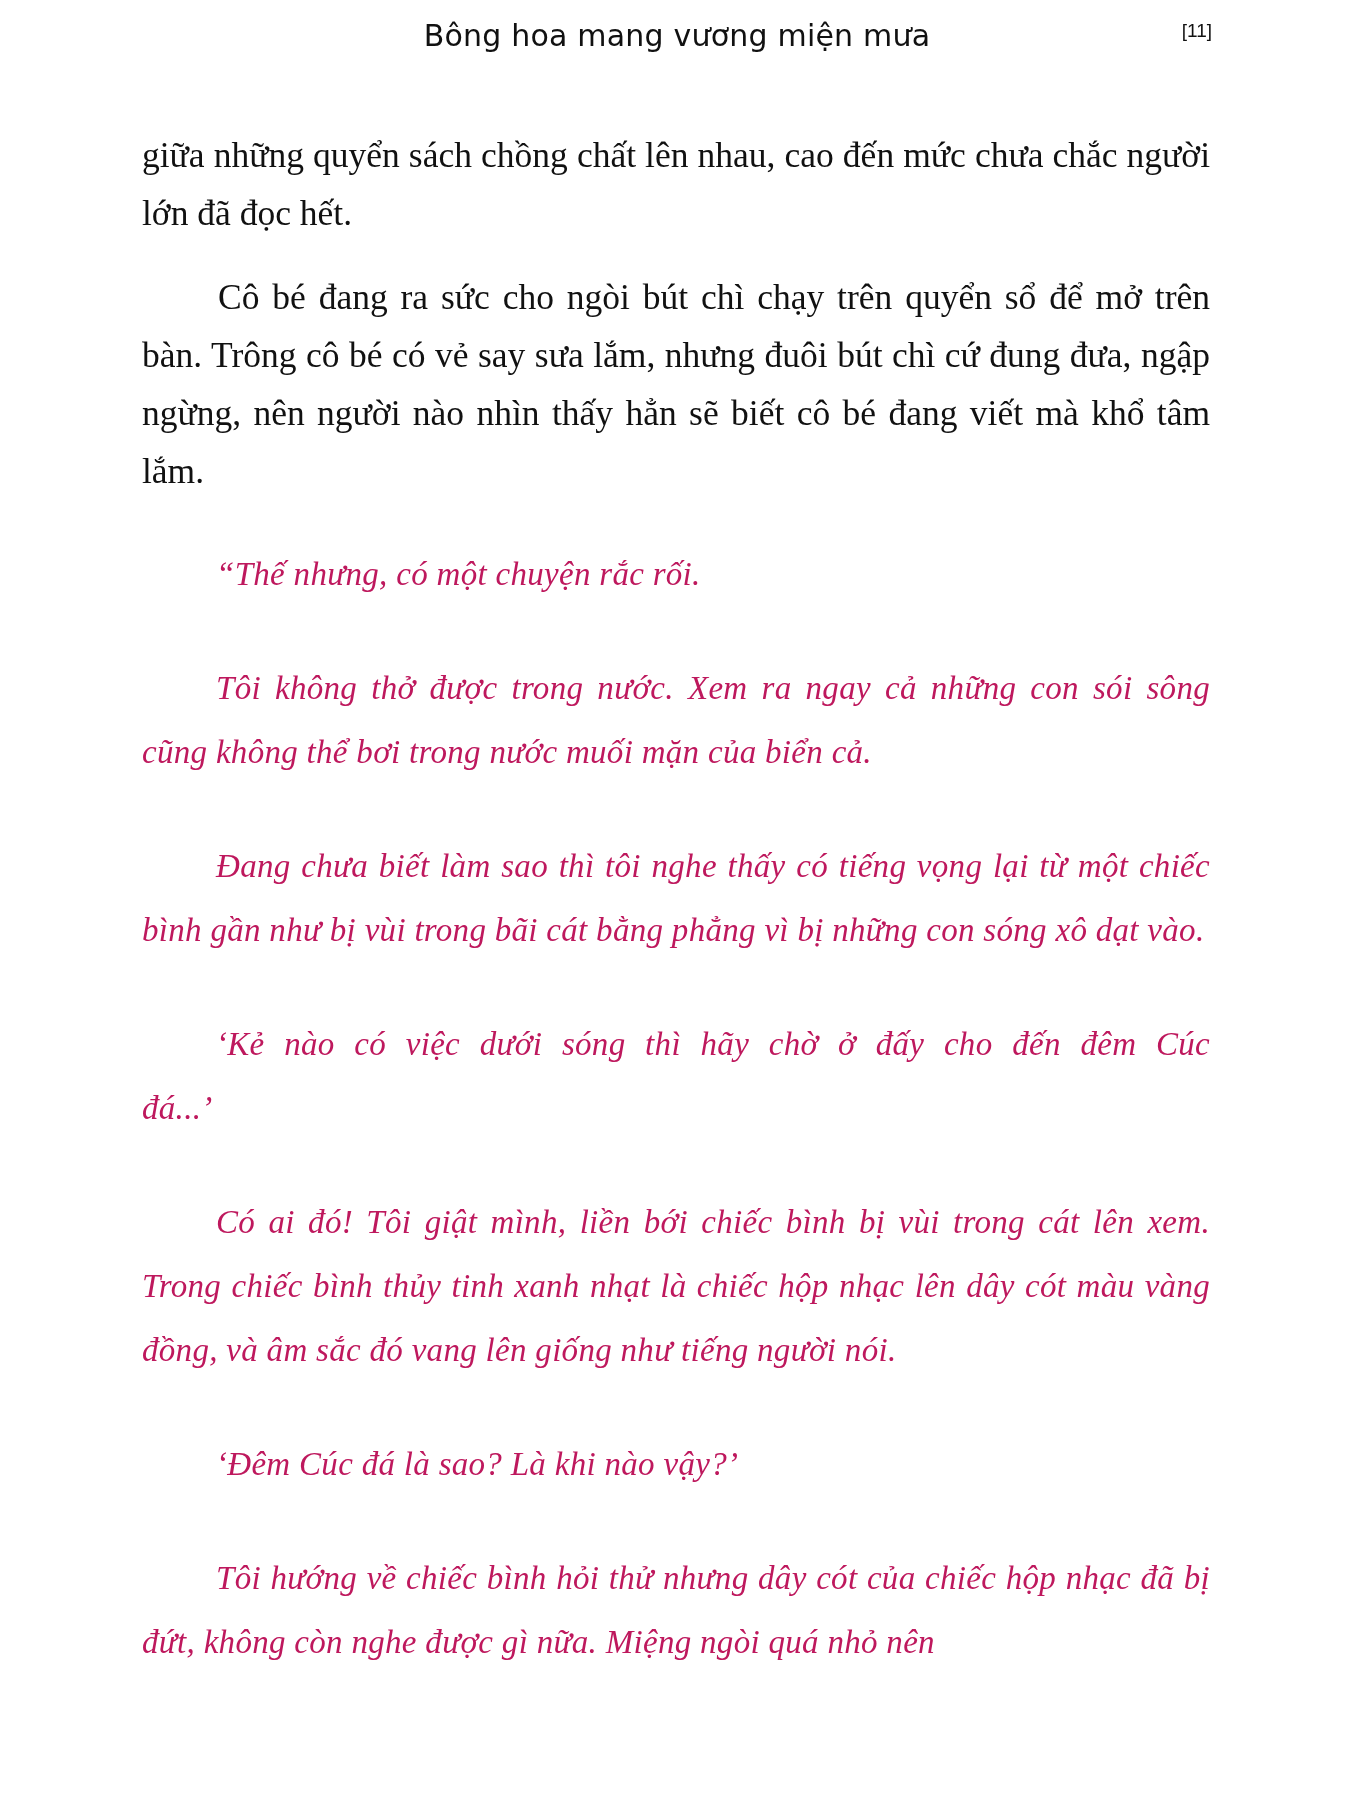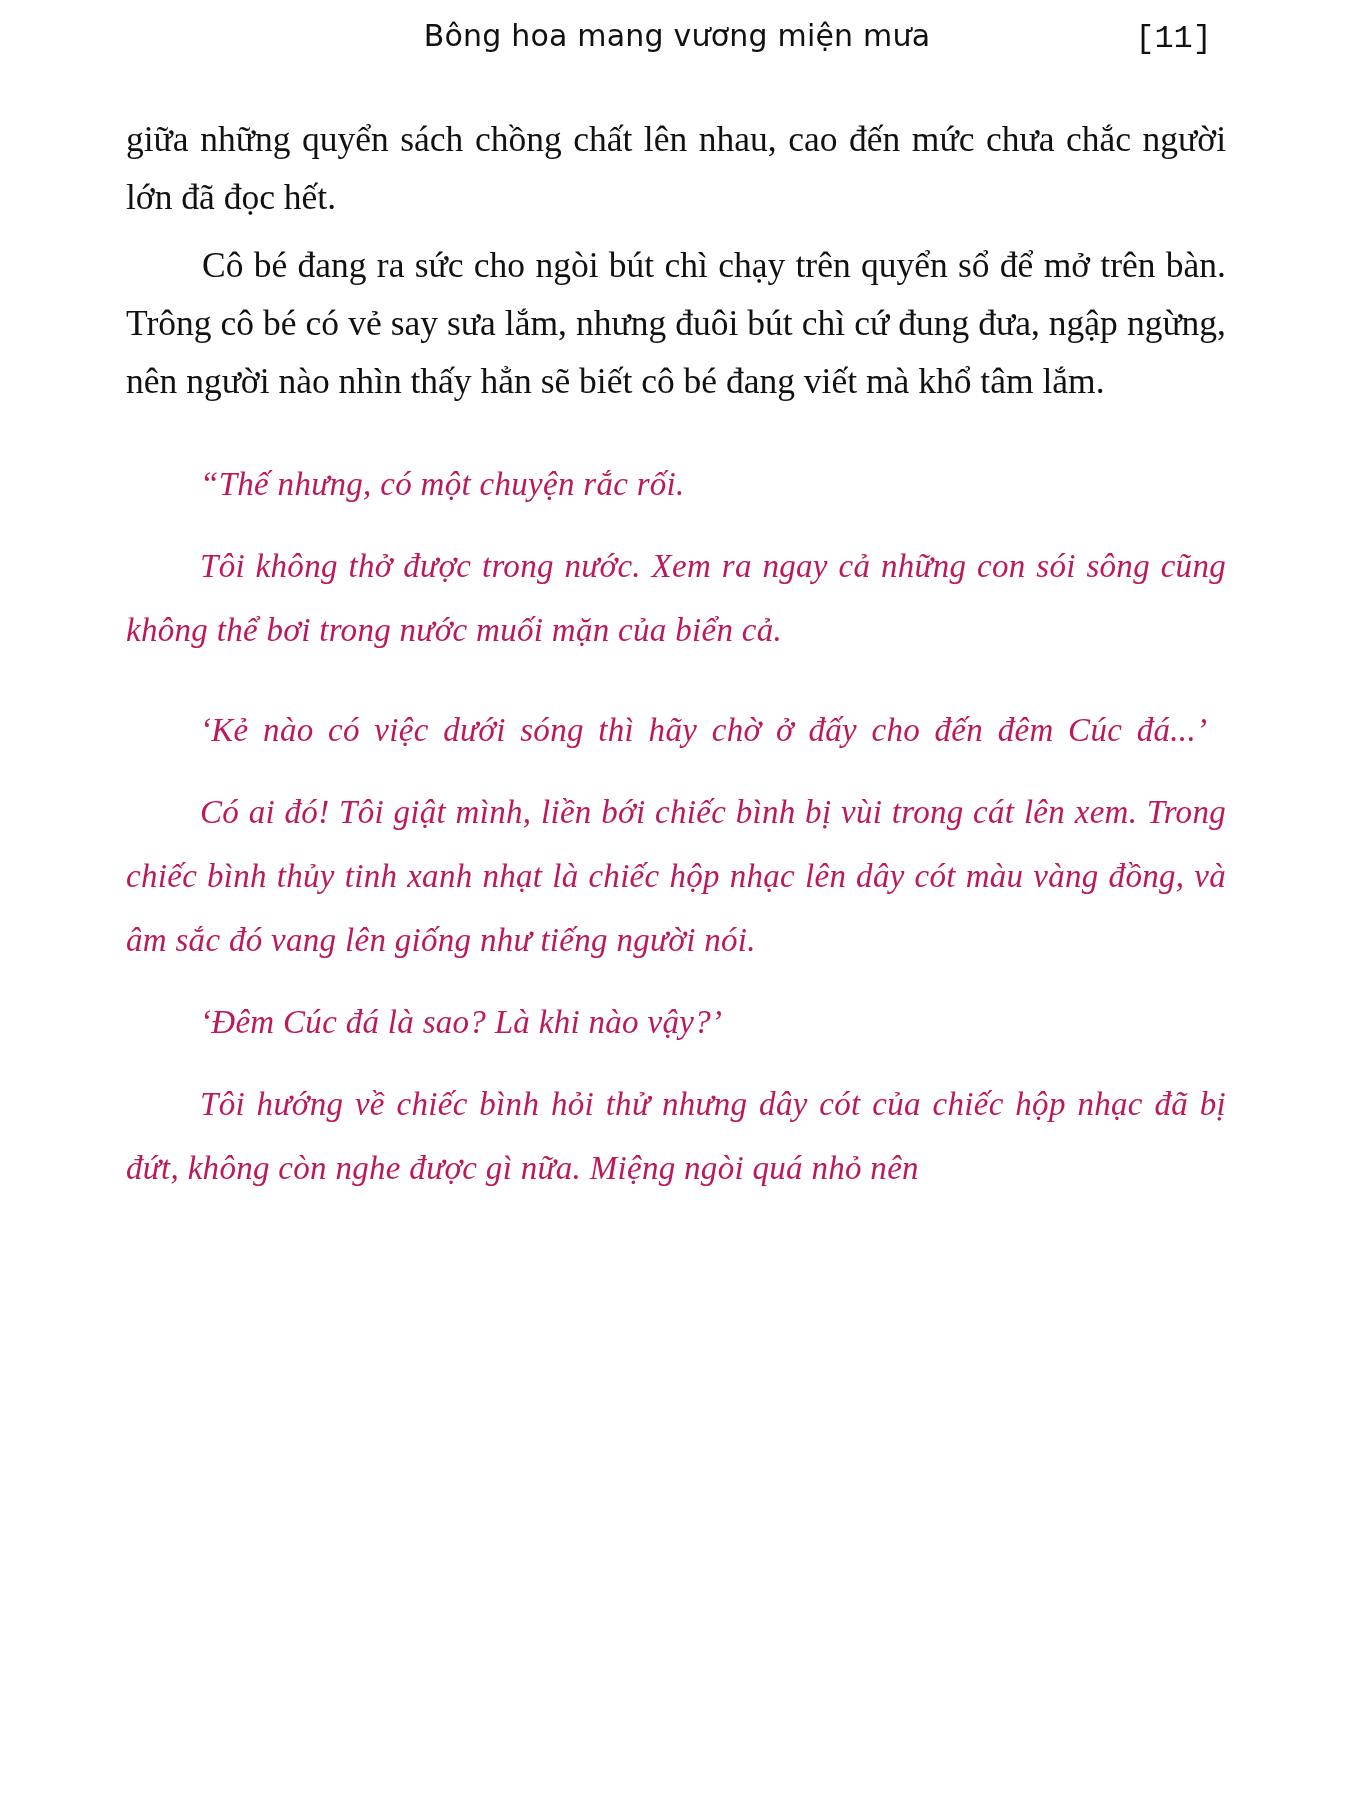--- a/index.html
+++ b/index.html
@@ -36,38 +36,38 @@
     justify-content: center;
   }
   .running-head .rh-title {
     font-family: "DejaVu Sans", sans-serif;
     font-size: 30px;
     letter-spacing: 0.2px;
     color: #111;
     white-space: nowrap;
   }
   .running-head .rh-page {
-    font-family: Liberation Mono, monospace;
-    font-size: 32px;
+    font-family: Liberation Sans, sans-serif;
+    font-size: 19px;
     color: #111;
     position: absolute;
     right: 16px;
     top: 2px;
   }
 
   
   .body-block {
     position: absolute;
     top: 110px;
     left: 126px;
     width: 1100px;
   }
 
   p {
-    margin: 0;
+    margin: 16px;
     padding: 0;
   }
 
   .para-normal {
     font-family: "Liberation Serif", "DejaVu Serif", serif;
     font-size: 35.5px;
     line-height: 58px;
     text-align: justify;
     text-justify: inter-word;
     color: #111;
@@ -114,20 +114,21 @@
     <p class="para-normal">giữa những quyển sách chồng chất lên nhau, cao đến mức chưa chắc người lớn đã đọc hết.</p>
     <div class="gap-sm"></div>
     <p class="para-normal indent">Cô bé đang ra sức cho ngòi bút chì chạy trên quyển sổ để mở trên bàn. Trông cô bé có vẻ say sưa lắm, nhưng đuôi bút chì cứ đung đưa, ngập ngừng, nên người nào nhìn thấy hẳn sẽ biết cô bé đang viết mà khổ tâm lắm.</p>
     <div class="gap-sm"></div>
 
     <div class="note-block">
       <p class="para-note indent">“Thế nhưng, có một chuyện rắc rối.</p>
       <div class="gap-md"></div>
       <p class="para-note indent">Tôi không thở được trong nước. Xem ra ngay cả những con sói sông cũng không thể bơi trong nước muối mặn của biển cả.</p>
       <div class="gap-md"></div>
+      <p class="para-note indent">Đang chưa biết làm sao thì tôi nghe thấy có tiếng vọng lại từ một chiếc bình gần như bị vùi trong bãi cát bằng phẳng vì bị những con sóng xô dạt vào.</p>
       <div class="gap-md"></div>
       <p class="para-note indent spaced">‘Kẻ nào có việc dưới sóng thì hãy chờ ở đấy cho đến đêm Cúc đá...’</p>
       <div class="gap-md"></div>
       <p class="para-note indent">Có ai đó! Tôi giật mình, liền bới chiếc bình bị vùi trong cát lên xem. Trong chiếc bình thủy tinh xanh nhạt là chiếc hộp nhạc lên dây cót màu vàng đồng, và âm sắc đó vang lên giống như tiếng người nói.</p>
       <div class="gap-md"></div>
       <p class="para-note indent">‘Đêm Cúc đá là sao? Là khi nào vậy?’</p>
       <div class="gap-md"></div>
       <p class="para-note indent">Tôi hướng về chiếc bình hỏi thử nhưng dây cót của chiếc hộp nhạc đã bị đứt, không còn nghe được gì nữa. Miệng ngòi quá nhỏ nên</p>
     </div>
 

